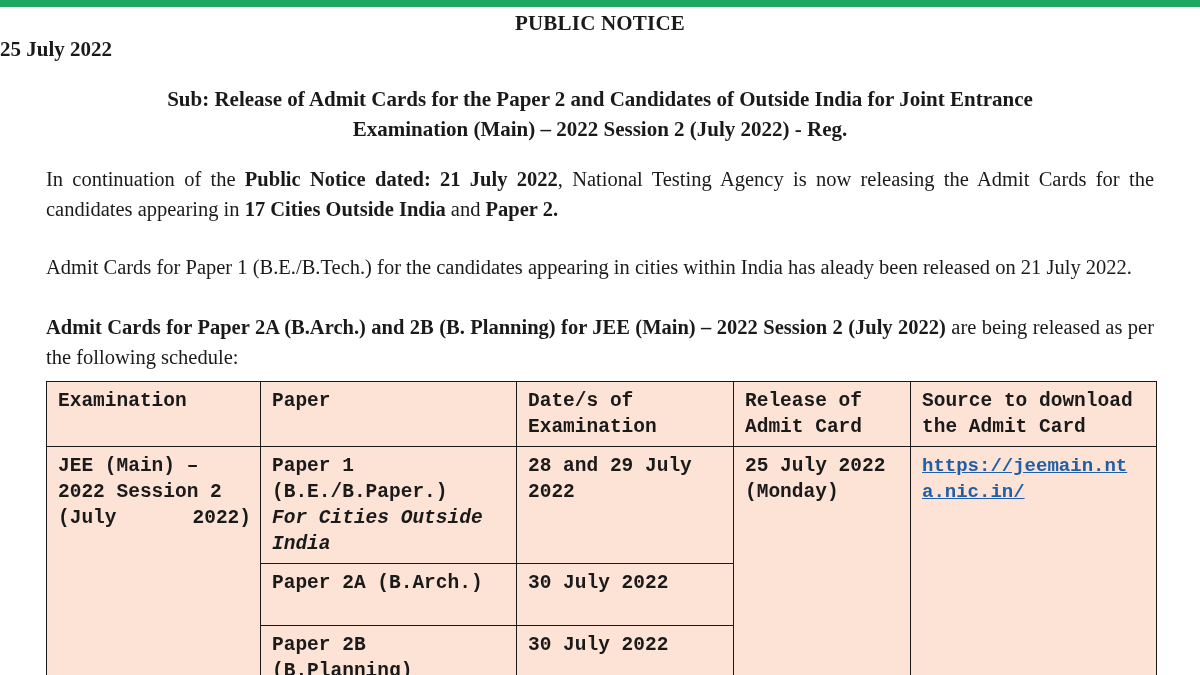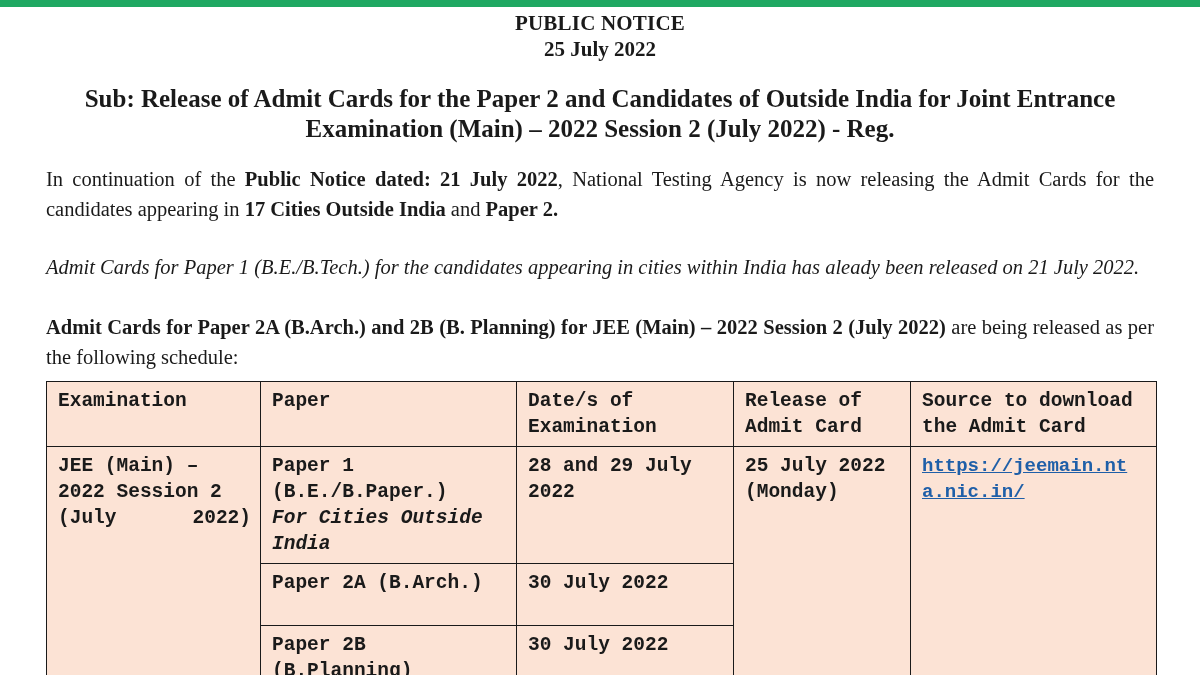--- a/index.html
+++ b/index.html
@@ -37,41 +37,39 @@
   }
   .doc-title {
     text-align: center;
     font-weight: bold;
     font-size: 21px;
     letter-spacing: 0.2px;
     line-height: 26px;
     margin: 3px 0 0 0;
   }
   .doc-date {
-    text-align: center;
     font-weight: bold;
     font-size: 21px;
     line-height: 26px;
     margin: 0 0 0 0;
   }
   .subject {
     margin: 22px 36px 0 36px;
     text-align: center;
     font-weight: bold;
-    font-size: 25px;
+    font-size: 21px;
     line-height: 30px;
   }
   .para {
     margin: 20px 46px 0 46px;
     font-size: 20.5px;
     line-height: 30px;
     text-align: justify;
   }
   .para.italic {
-    font-style: italic;
     margin-top: 28px;
   }
   .para.bold-lead {
     margin-top: 30px;
   }
   b, strong { font-weight: bold; }
 
   
   .sched-wrap {
     position: absolute;

